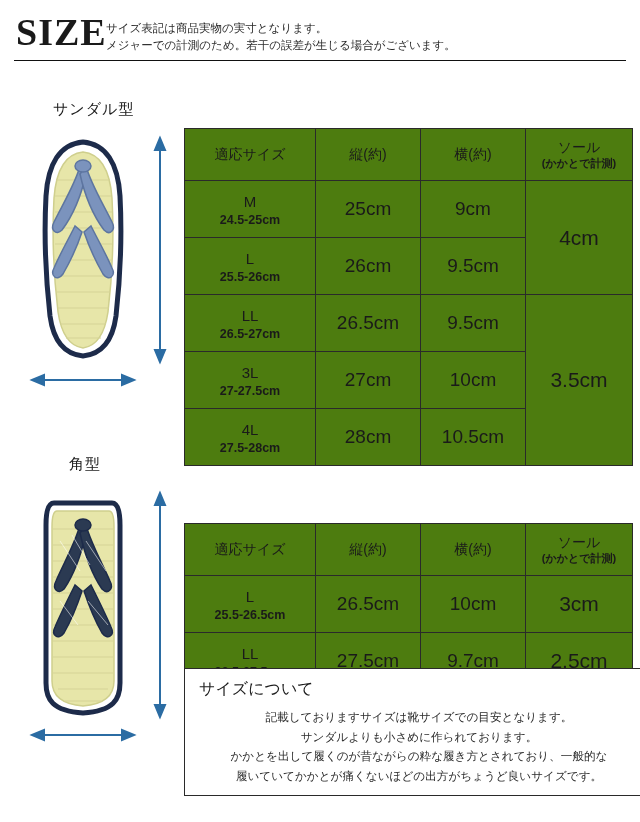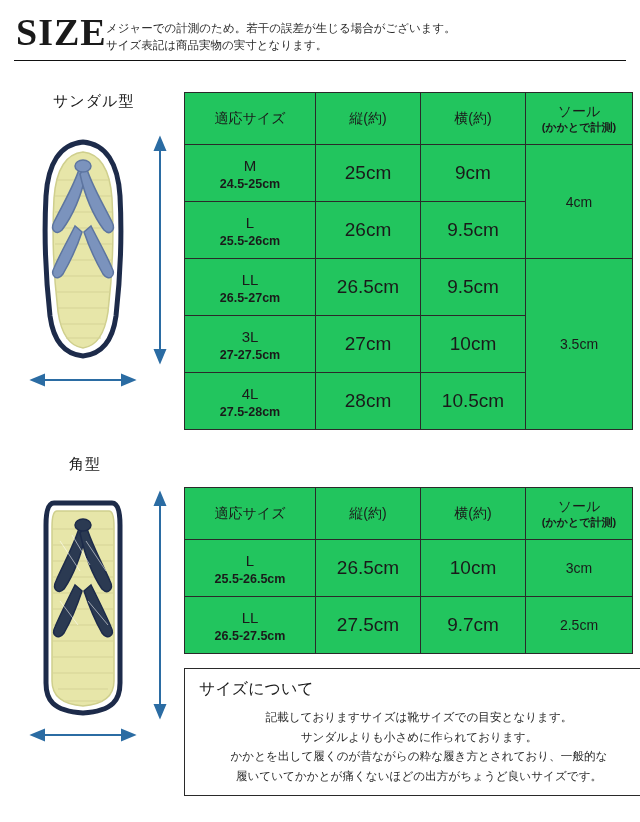--- a/index.html
+++ b/index.html
@@ -52,36 +52,37 @@
     background: #111111;
   }
 
   
   .section-label {
     position: absolute;
     font-size: 15px;
     color: #1a1a1a;
     letter-spacing: 1px;
   }
-  #label-sandal { left: 53px; top: 92px; }
+  #label-sandal { left: 53px; top: 100px; }
   #label-kaku   { left: 69px; top: 455px; }
 
   
   .illus {
     position: absolute;
   }
   #illus-sandal { left: 20px; top: 130px; width: 160px; height: 275px; }
   #illus-kaku   { left: 20px; top: 485px; width: 160px; height: 275px; }
 
   
   table.size-table {
     position: absolute;
     border-collapse: collapse;
     table-layout: fixed;
-    background: #22c55e;
+    background: #4d7c0f;
+    margin-top: 36px;
   }
   table.size-table td, table.size-table th {
     border: 1px solid #2a2a2a;
     text-align: center;
     vertical-align: middle;
     font-weight: normal;
     color: #1a1a1a;
   }
   .col-a { width: 131px; }
   .col-b { width: 105px; }
@@ -110,21 +111,21 @@
     font-size: 15px;
     line-height: 19px;
   }
   .size-range {
     display: block;
     font-size: 12.5px;
     line-height: 17px;
     font-weight: bold;
   }
   .sole-cell {
-    font-size: 14px;
+    font-size: 21px;
   }
 
   
   .note-box {
     position: absolute;
     left: 184px;
     top: 668px;
     width: 480px;
     height: 128px;
     border: 1px solid #2a2a2a;
@@ -149,22 +150,22 @@
     color: #2b2b2b;
     margin-left: 10px;
   }
 </style>
 </head>
 <body>
 
 <div class="header">
   <div class="header-title">SIZE</div>
   <div class="header-notes">
+    <div>サイズ表記は商品実物の実寸となります。</div>
     <div>メジャーでの計測のため。若干の誤差が生じる場合がございます。</div>
-    <div>サイズ表記は商品実物の実寸となります。</div>
   </div>
   <div class="header-rule"></div>
 </div>
 
 <div class="section-label" id="label-sandal">サンダル型</div>
 
 <svg class="illus" id="illus-sandal" viewBox="0 0 160 275">
 
   <g stroke="#2b6ca3" stroke-width="2" fill="#2b6ca3">
     <line x1="140" y1="18" x2="140" y2="222"></line>

